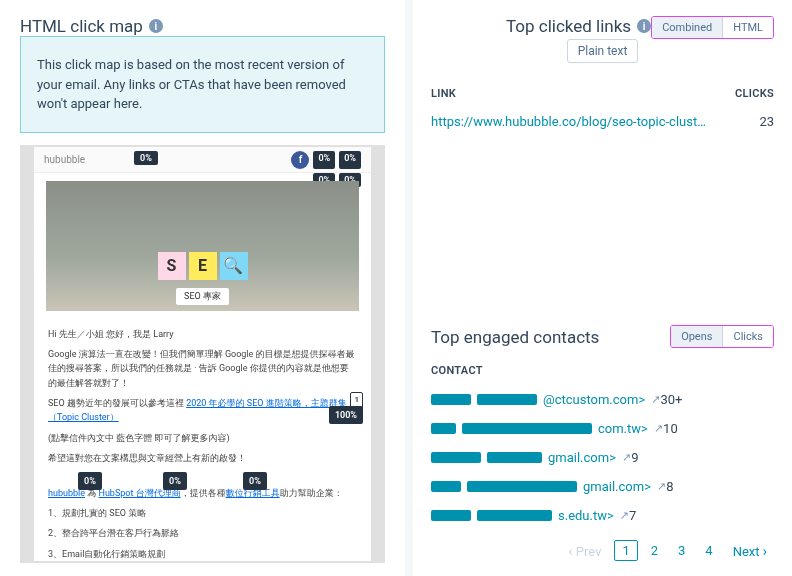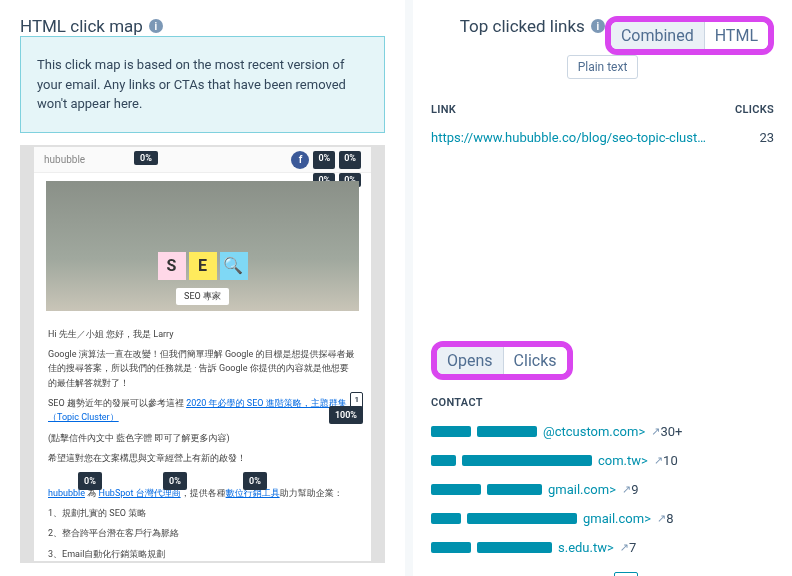--- a/index.html
+++ b/index.html
@@ -23,21 +23,21 @@
 .block.s{background:#ffd8e8}
 .block.e{background:#ffeb5c}
 .block.o{background:#7fd8f5}
 .hero-caption{position:absolute;bottom:6px;background:#fff;padding:2px 8px;font-size:9px;color:#333;border-radius:2px}
 .body-text{padding:8px 14px;font-size:9px;color:#444;line-height:1.6}
 .body-text p{margin-bottom:6px}
 .link-blue{color:#0068e2;text-decoration:underline}
 .flag{position:absolute;background:#253342;color:#fff;font-size:9px;padding:2px 6px;border-radius:2px;font-weight:600}
 .flag-white{background:#fff;color:#253342;border:1px solid #253342}
 .top-links-header{display:flex;justify-content:flex-end;align-items:flex-start;}
-.tabs{display:flex;border:6px solid #d946ef;border-radius:12px;overflow:hidden;font-size:16px}
+.tabs{display:flex;border:1px solid #d946ef;border-radius:3px;overflow:hidden;font-size:11px}
 .tab{padding:4px 10px;color:#506e91;background:#fff;cursor:pointer;border-right:1px solid #cbd6e2}
 .tab:last-child{border-right:none}
 .tab.active{background:#eaf0f6}
 .tabs-row2{display:flex;justify-content:center;margin-bottom:24px}
 .plain-tab{border:1px solid #cbd6e2;padding:4px 10px;font-size:12px;color:#506e91;border-radius:3px}
 .table-hdr{display:flex;justify-content:space-between;font-size:11px;color:#33475b;font-weight:600;padding-bottom:8px;letter-spacing:0.3px}
 .link-row{display:flex;justify-content:space-between;font-size:13px;padding:6px 0}
 .link-url{color:#0091ae;max-width:280px;white-space:nowrap;overflow:hidden;text-overflow:ellipsis}
 .link-clicks{color:#33475b}
 .section-gap{height:190px}
@@ -132,20 +132,23 @@
     <span>CLICKS</span>
   </div>
   <div class="link-row">
     <span class="link-url">https://www.hububble.co/blog/seo-topic-cluster…</span>
     <span class="link-clicks">23</span>
   </div>
 
   <div class="section-gap"></div>
 
   <div class="engaged-header">
+    <div class="section-title" style="margin-bottom:0">
+      <span>Top engaged contacts</span>
+    </div>
     <div class="tabs">
       <div class="tab active">Opens</div>
       <div class="tab">Clicks</div>
     </div>
   </div>
   <div class="table-hdr">
     <span>CONTACT</span>
   </div>
   <div id="contacts">
       <div class="contact-row">

